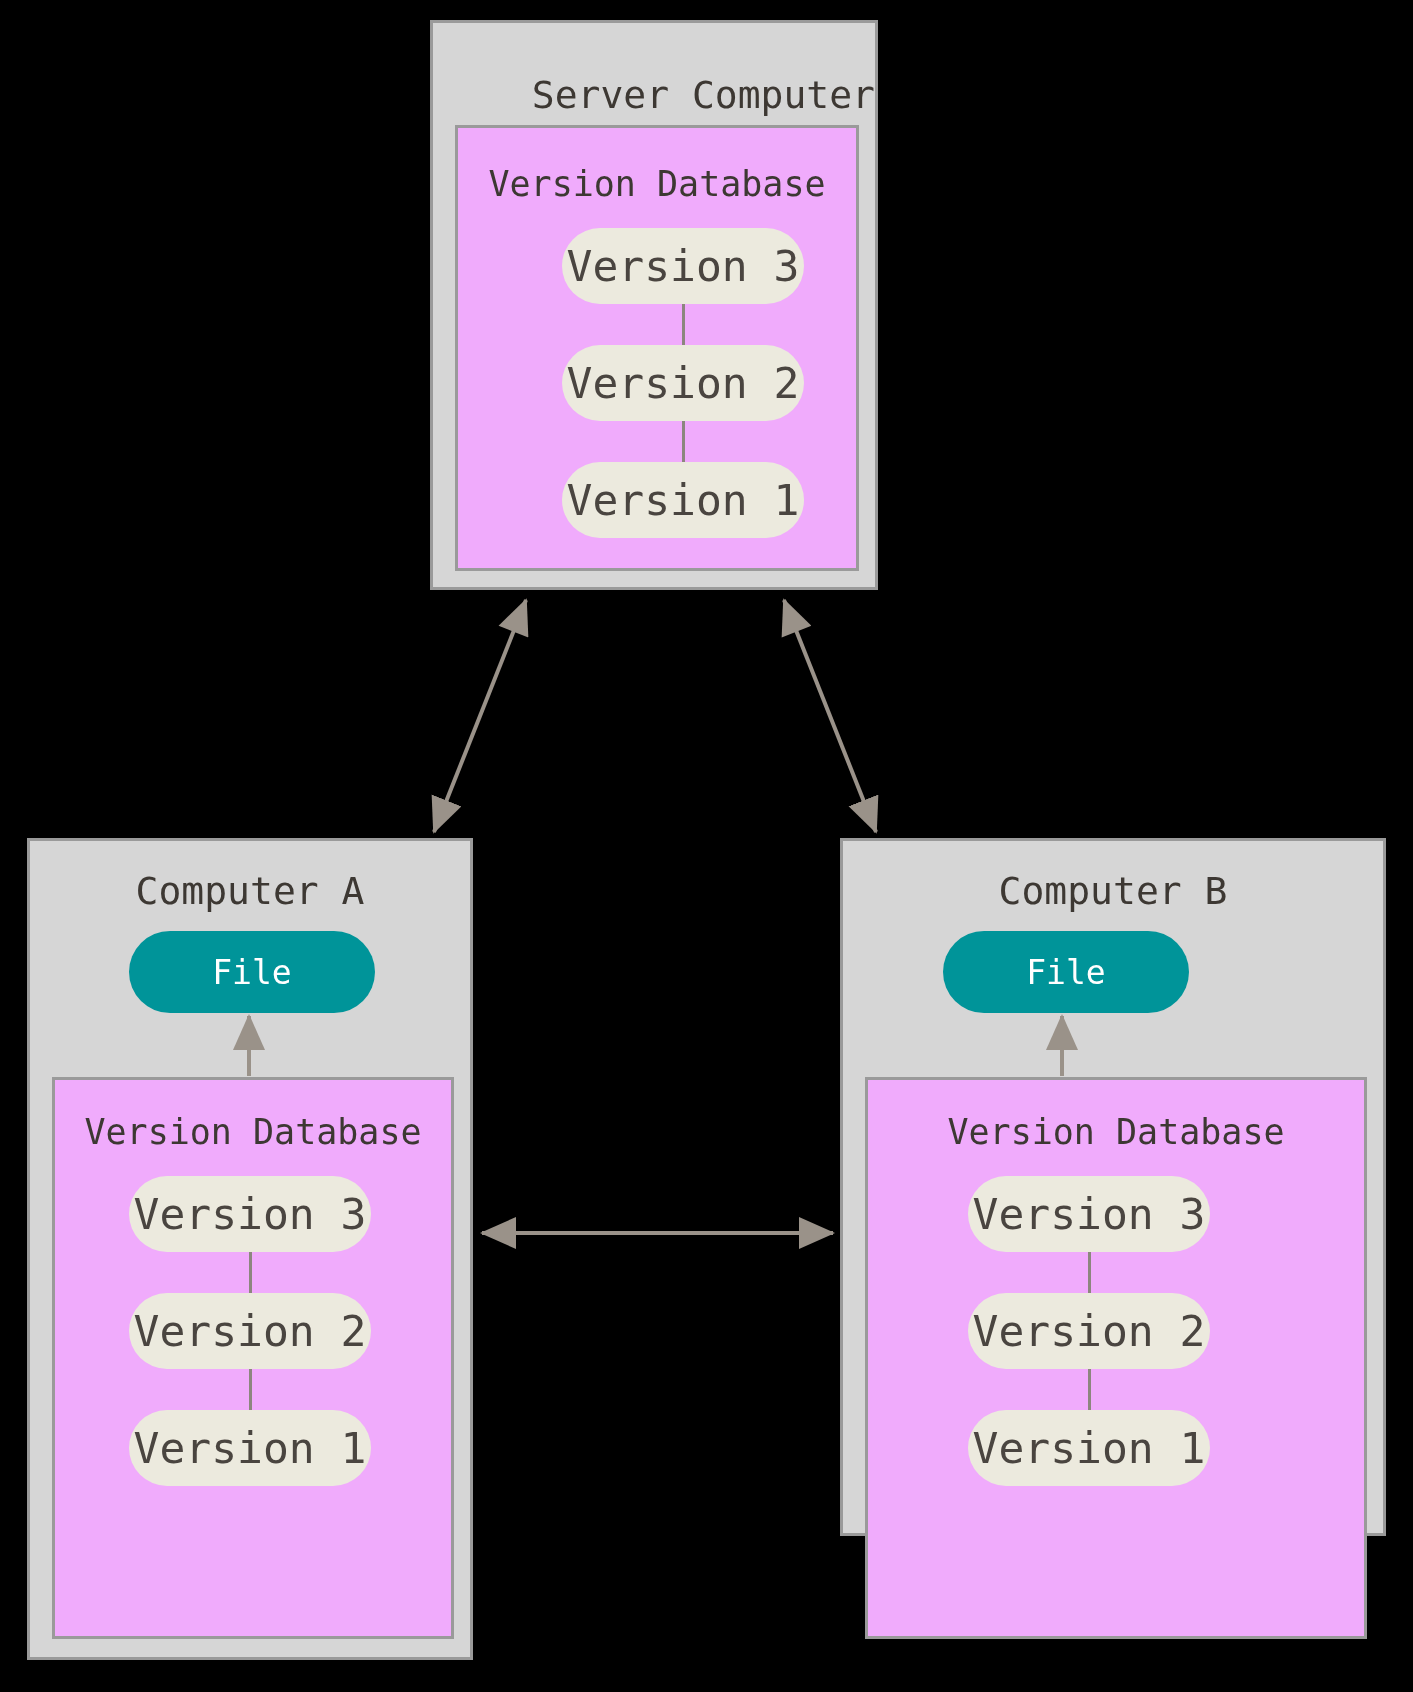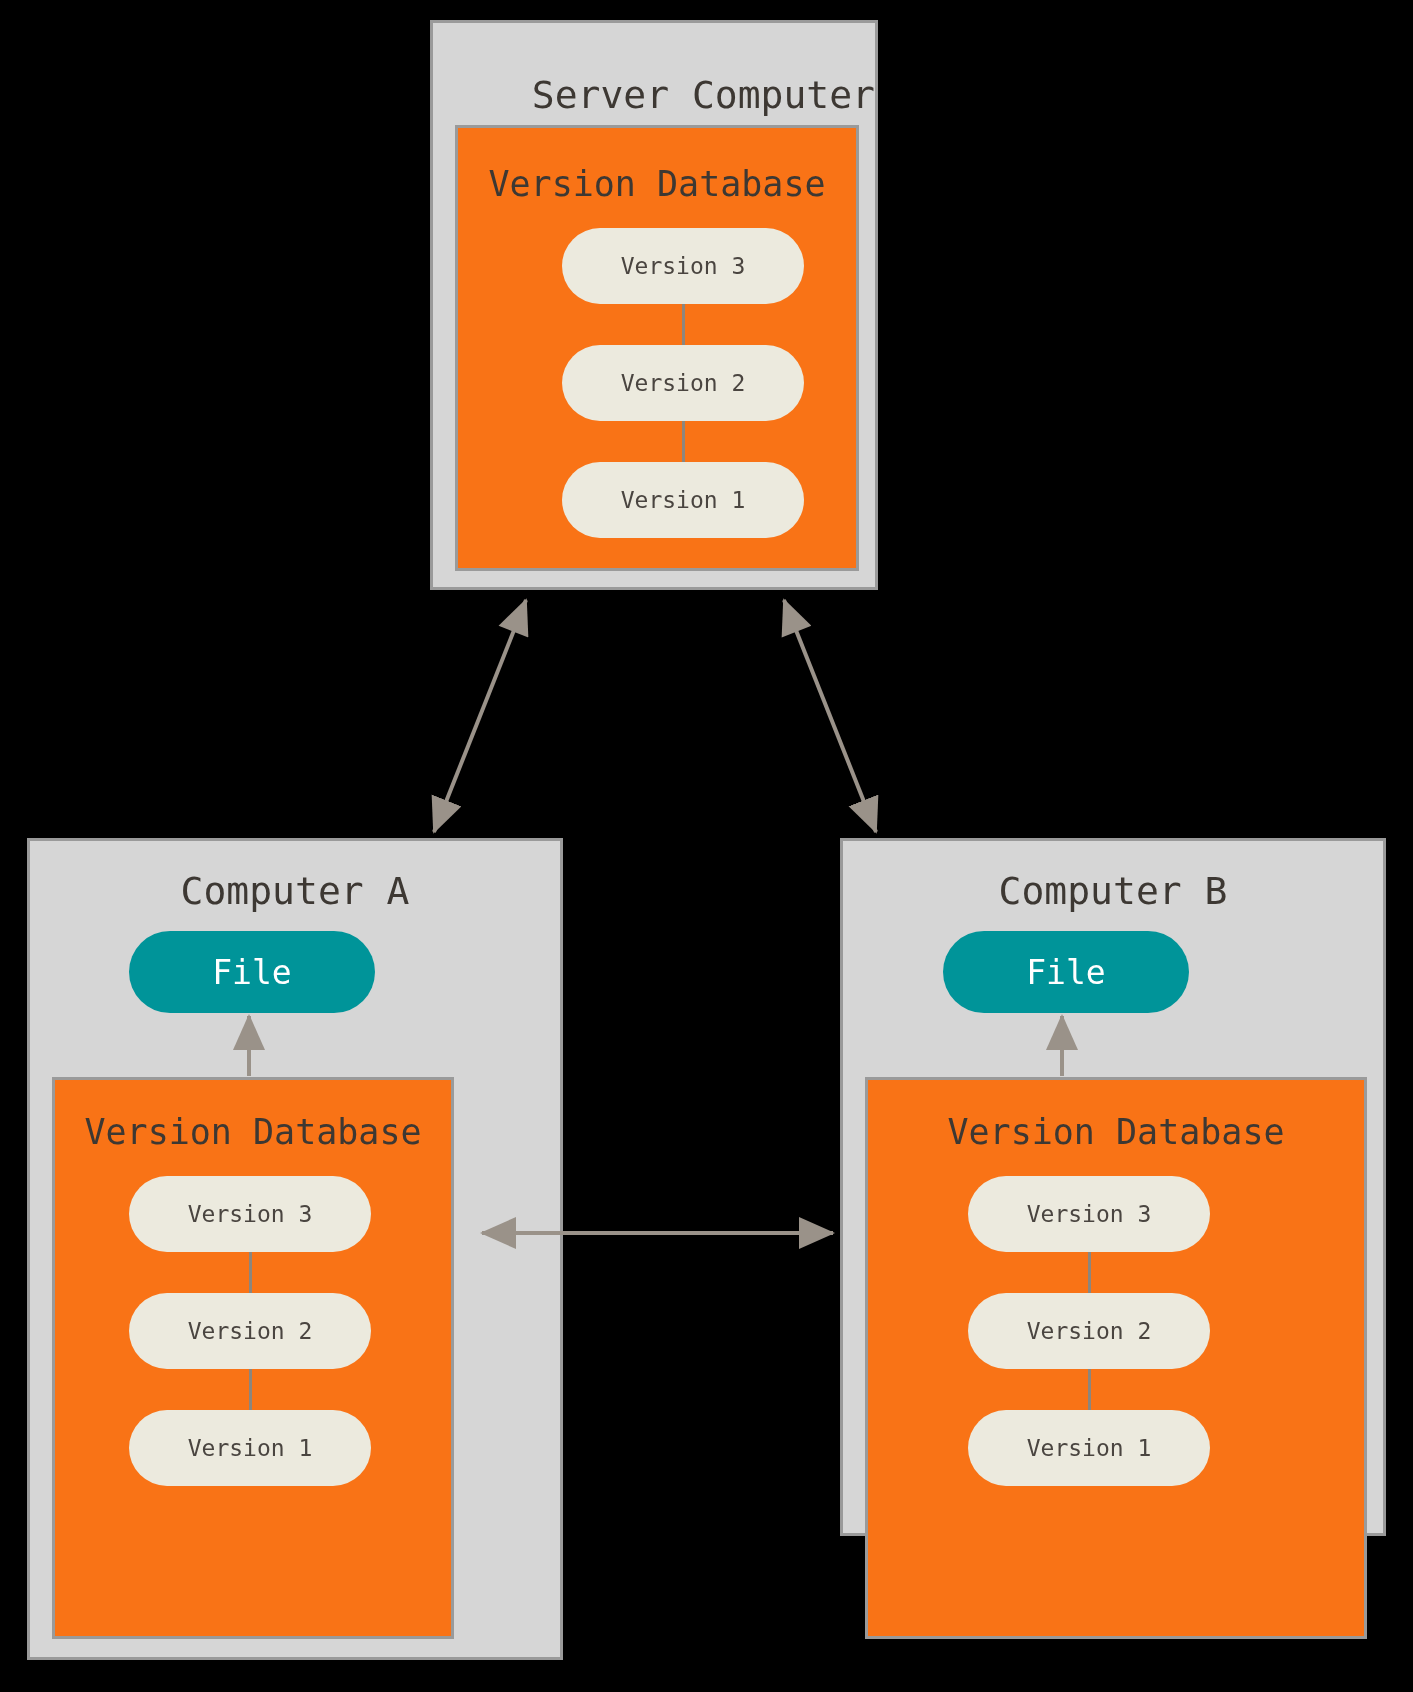--- a/index.html
+++ b/index.html
@@ -38,21 +38,21 @@
   
   .outer-box {
     position: absolute;
     background: #d6d6d6;
     border: 3px solid #9a9a9a;
     box-sizing: border-box;
     z-index: 2;
   }
   .inner-panel {
     position: absolute;
-    background: #f97316;
+    background: #f0abfc;
     border: 3px solid #9a9a9a;
     box-sizing: border-box;
   }
 
   .box-title {
     position: absolute;
     left: 0;
     right: 0;
     text-align: center;
     font-size: 38px;
@@ -76,21 +76,21 @@
     display: flex;
     align-items: center;
     justify-content: center;
     border-radius: 44px;
     box-sizing: border-box;
     white-space: nowrap;
   }
   .pill-version {
     background: #eceade;
     color: #4a4540;
-    font-size: 23px;
+    font-size: 43px;
   }
   .pill-file {
     background: #009499;
     color: #ffffff;
     font-size: 33px;
   }
 
   
   .vconnector {
     position: absolute;
@@ -105,21 +105,21 @@
   #server-panel     { left: 22px; top: 102px; width: 404px; height: 446px; }
   #server-panel-title { top: 36px; }
 
   #srv-v3 { left: 104px; top: 100px;  width: 242px; height: 76px; }
   #srv-v2 { left: 104px; top: 217px;  width: 242px; height: 76px; }
   #srv-v1 { left: 104px; top: 334px;  width: 242px; height: 76px; }
   #srv-c32 { left: 224px; top: 176px; height: 41px; }
   #srv-c21 { left: 224px; top: 293px; height: 41px; }
 
   
-  #computer-a-box   { left: 27px;  top: 838px; width: 536px; height: 822px; }
+  #computer-a-box   { left: 27px;  top: 838px; width: 446px; height: 822px; }
   #computer-a-title { top: 28px; }
   #ca-file          { left: 99px;  top: 90px;  width: 246px; height: 82px; }
   #computer-a-panel { left: 22px;  top: 236px; width: 402px; height: 562px; }
   #ca-panel-title   { top: 32px; }
 
   #ca-v3 { left: 74px; top: 96px;  width: 242px; height: 76px; }
   #ca-v2 { left: 74px; top: 213px; width: 242px; height: 76px; }
   #ca-v1 { left: 74px; top: 330px; width: 242px; height: 76px; }
   #ca-c32 { left: 194px; top: 172px; height: 41px; }
   #ca-c21 { left: 194px; top: 289px; height: 41px; }

